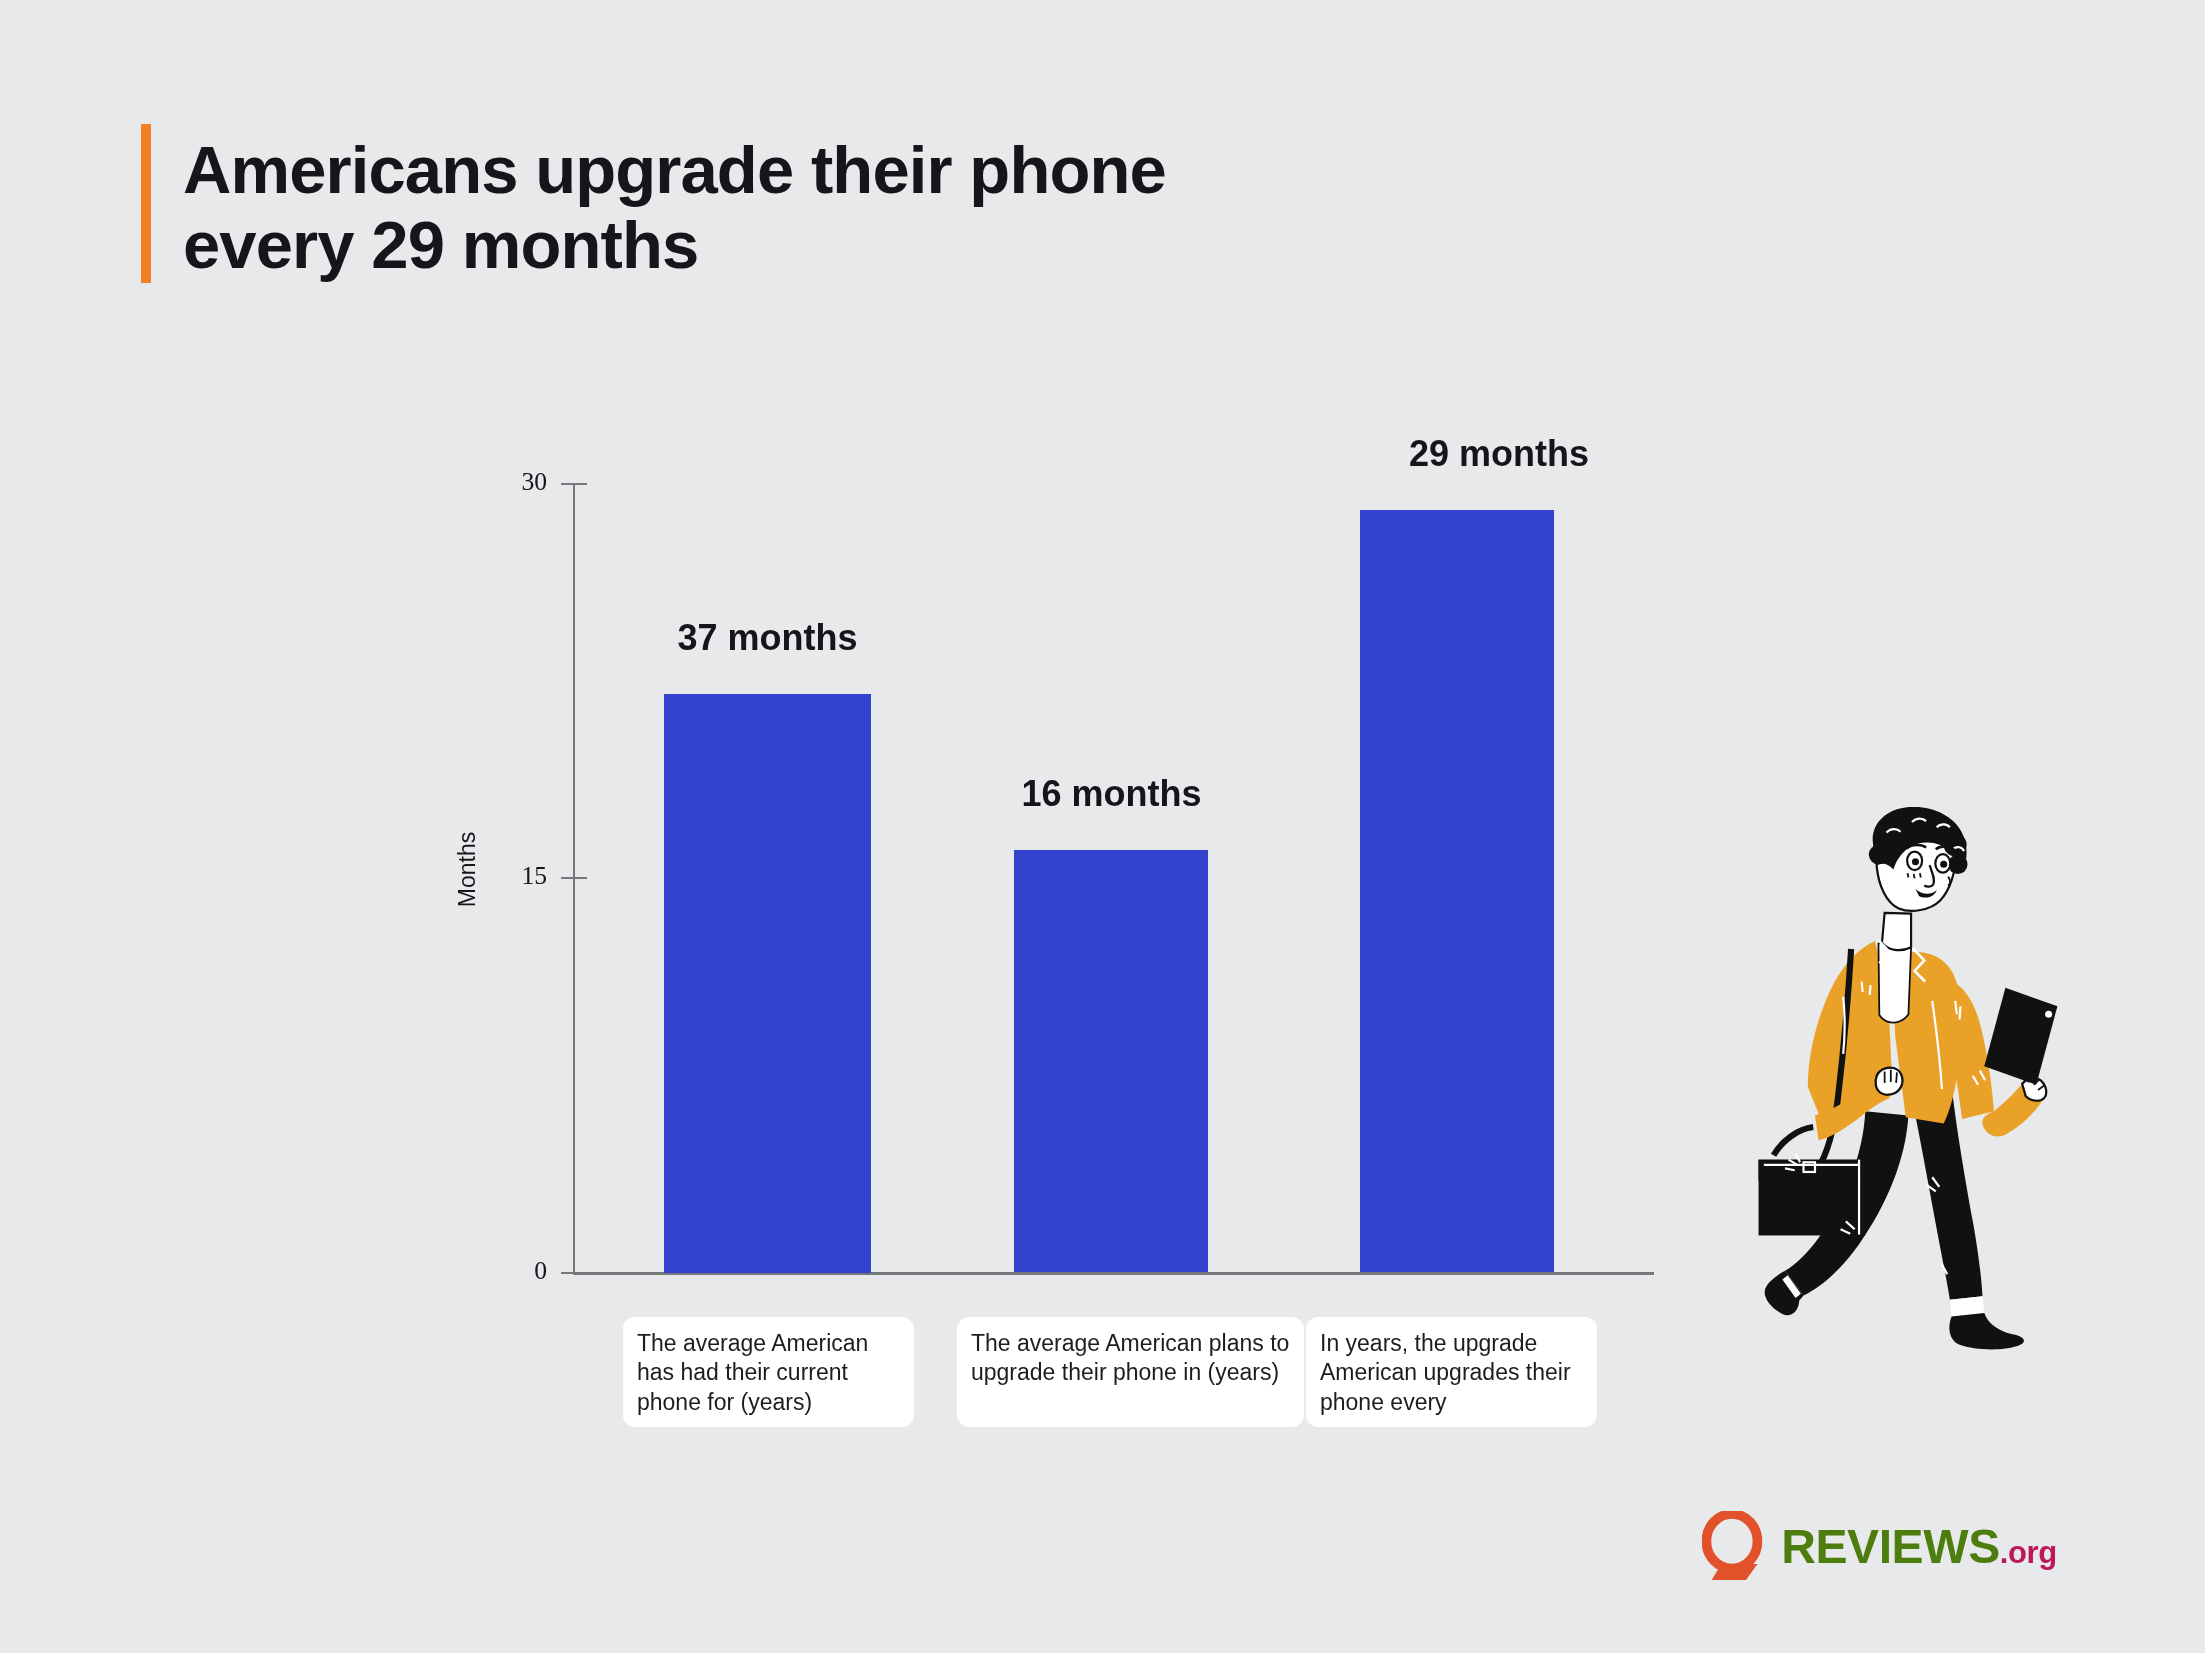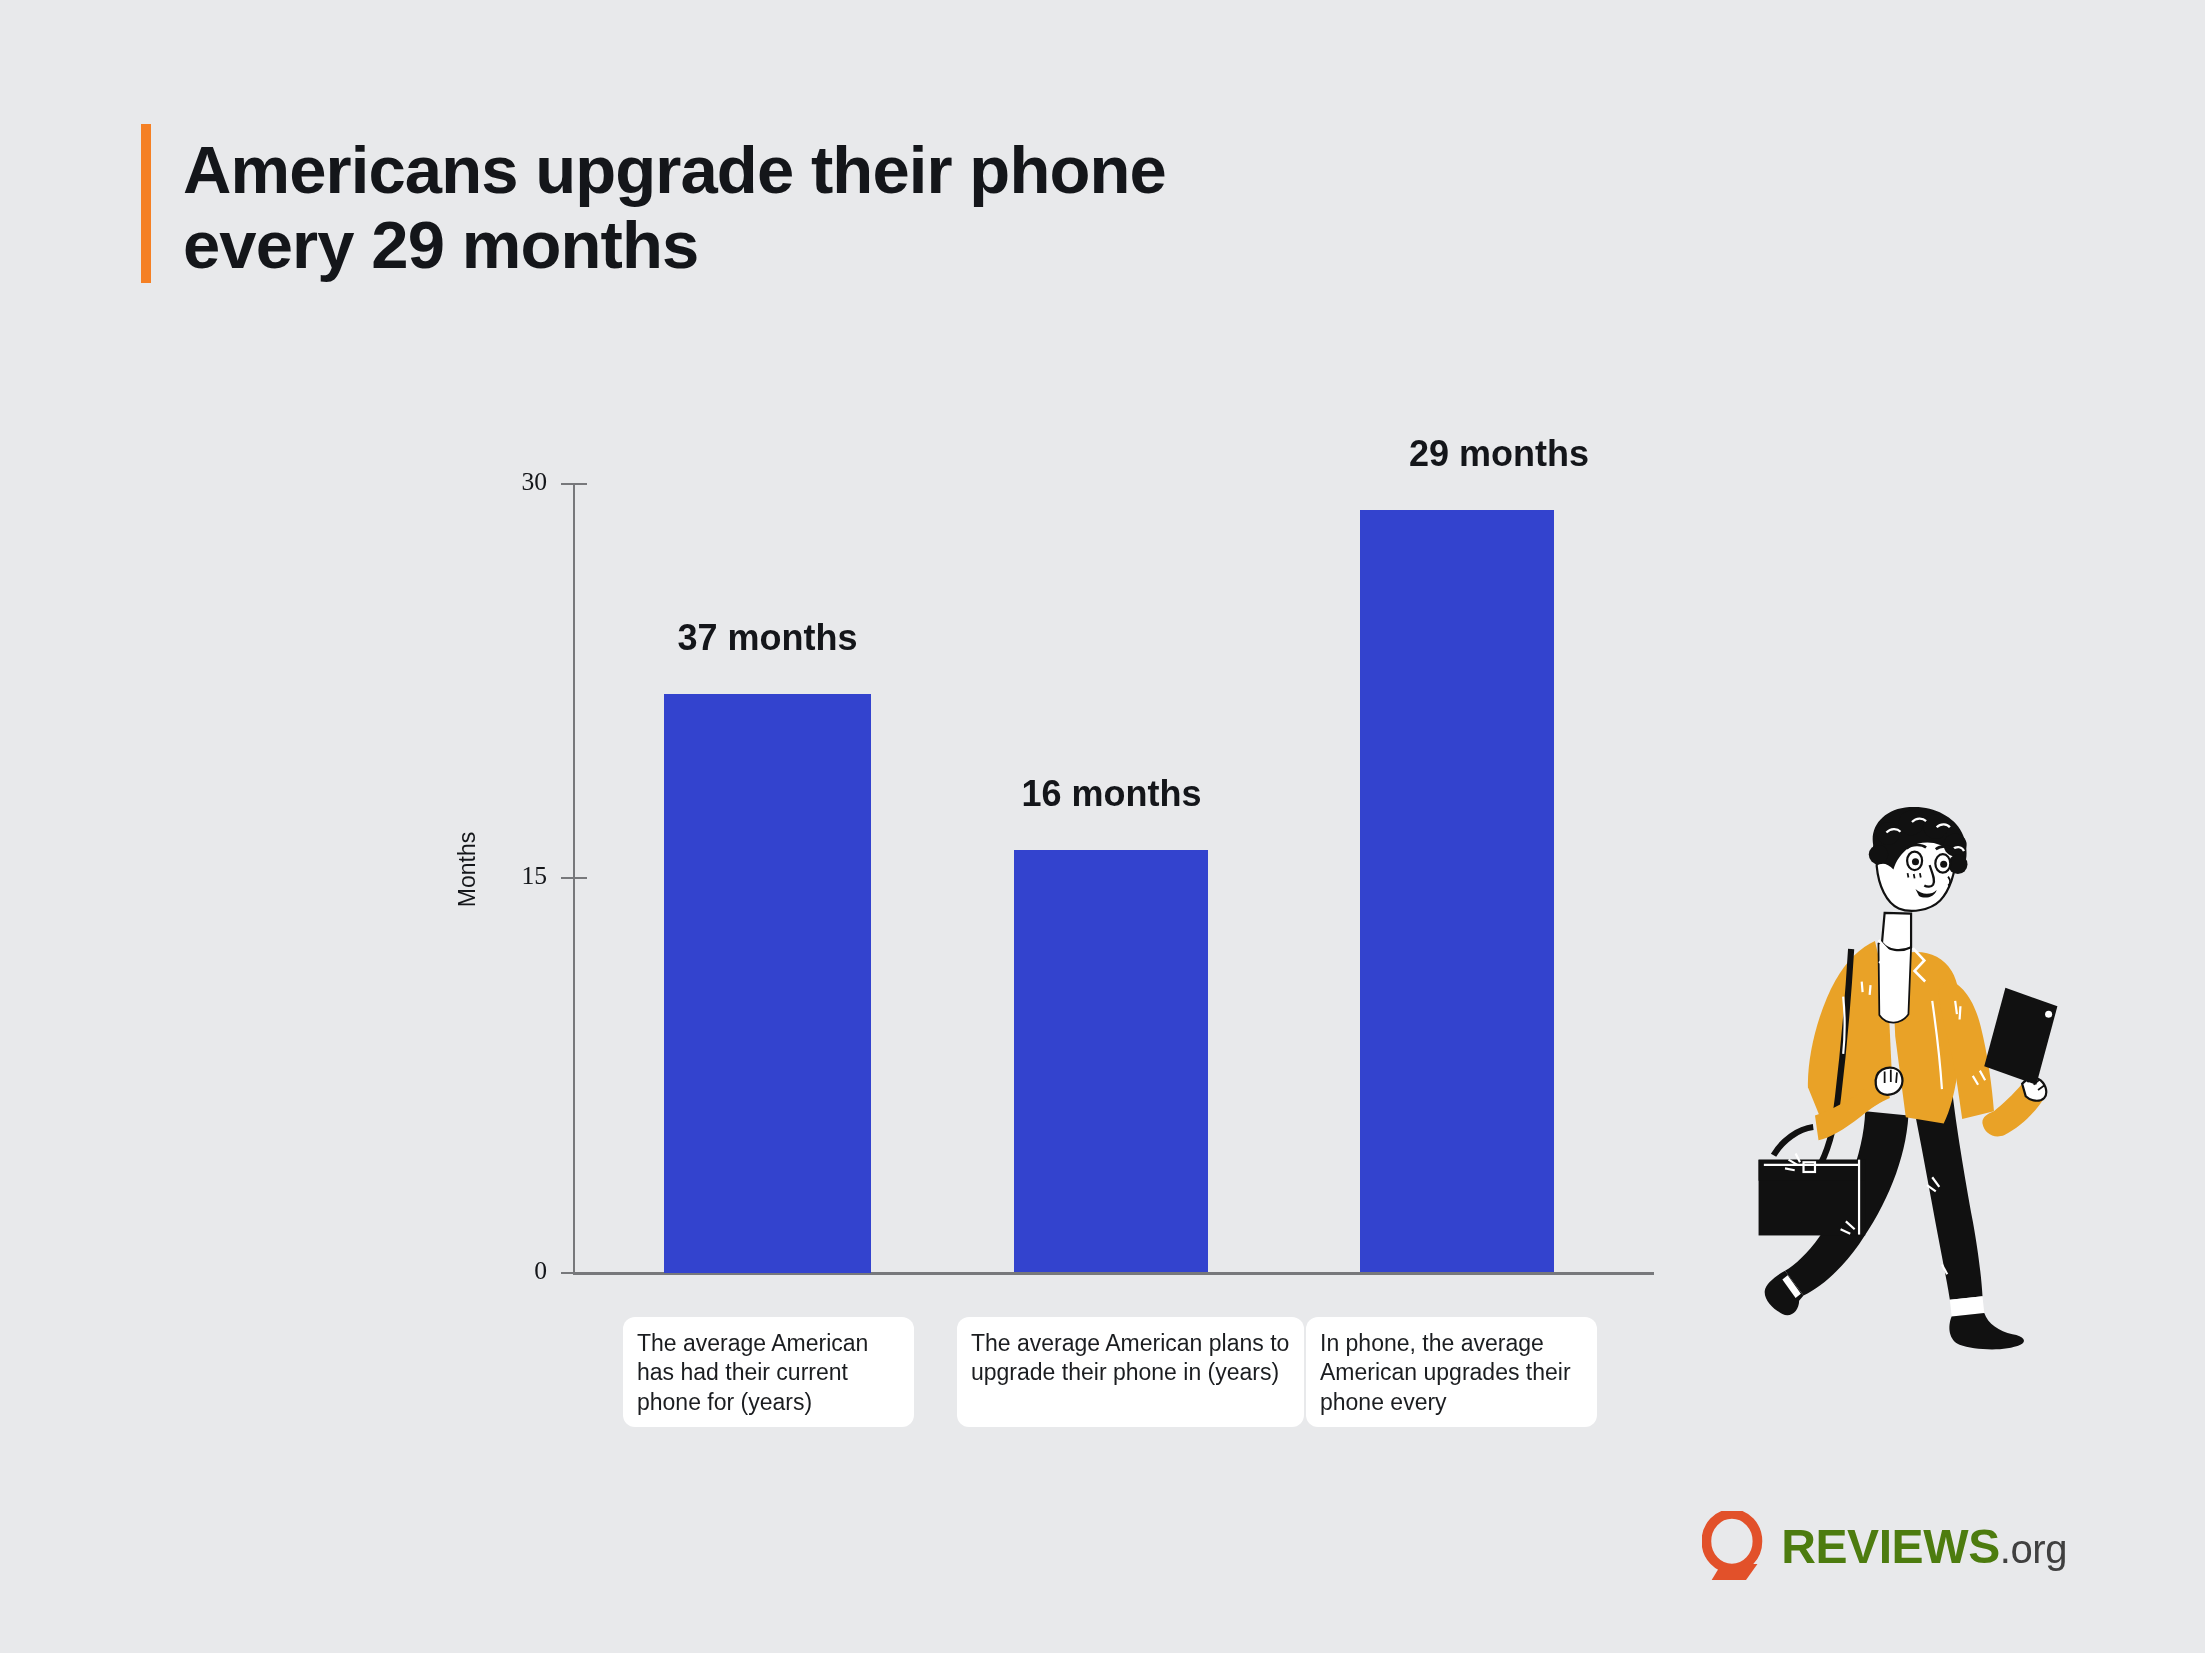--- a/index.html
+++ b/index.html
@@ -58,21 +58,21 @@
   .cat-box{
     position:absolute; background:#FFFFFF; border-radius:12px;
     padding:11.5px 13.2px 13.2px 14px; box-sizing:border-box;
     font-size:23px; line-height:1.30; color:#1B1D20;
   }
 
   
   #logo{ position:absolute; left:1702px; top:1511px; display:flex; align-items:center; }
   #logo-text{ margin-left:13.2px; display:flex; align-items:baseline; }
   #logo-reviews{ font-size:48px; font-weight:bold; color:#4d7c0f; letter-spacing:-0.4px; }
-  #logo-org{ font-size:40px; font-weight:normal; color:#404040; letter-spacing:-0.4px; }
+  #logo-org{ font-size:31px; font-weight:bold; color:#be185d; letter-spacing:-0.4px; }
 
   
   #illustration{ position:absolute; left:1733px; top:807px; }
 </style>
 </head>
 <body>
 
 <div id="title-block">
   <div id="title-accent"></div>
   <div id="title-text">Americans upgrade their phone
@@ -98,21 +98,21 @@
   <div class="bar" style="left:664px; top:694px; width:207px; height:579px;"></div>
   <div class="bar-value" style="left:635px; top:617px; width:265px;">37 months</div>
   <div class="cat-box" style="left:623px; top:1317px; width:291px; height:110px;">The average American has had their current phone for (years)</div>
 
   <div class="bar" style="left:1014px; top:850px; width:194px; height:422px;"></div>
   <div class="bar-value" style="left:979px; top:773px; width:265px;">16 months</div>
   <div class="cat-box" style="left:957px; top:1317px; width:347px; height:110px;">The average American plans to upgrade their phone in (years)</div>
 
   <div class="bar" style="left:1360px; top:510px; width:194px; height:762px;"></div>
   <div class="bar-value" style="left:1324px; top:433px; width:265px;text-align:right;">29 months</div>
-  <div class="cat-box" style="left:1306px; top:1317px; width:291px; height:110px;">In phone, the average American upgrades their phone every</div>
+  <div class="cat-box" style="left:1306px; top:1317px; width:291px; height:110px;">In years, the upgrade American upgrades their phone every</div>
 
 </div>
 
 <div id="illustration">
   <svg width="335" height="551" viewBox="0 0 760 1250" xmlns="http://www.w3.org/2000/svg">
 
     <path d="M300 690 C296 790 250 900 196 975 C170 1012 140 1040 118 1052 L160 1108 C200 1090 248 1046 286 992 C348 904 392 800 398 700 Z" fill="#111111"></path>
 
     <path d="M118 1052 C96 1064 74 1082 72 1098 C70 1118 92 1140 112 1150 C132 1160 150 1142 150 1120 L160 1108 Z" fill="#111111"></path>
     <path d="M124 1062 L154 1104 L142 1114 L112 1072 Z" fill="#FFFFFF"></path>

